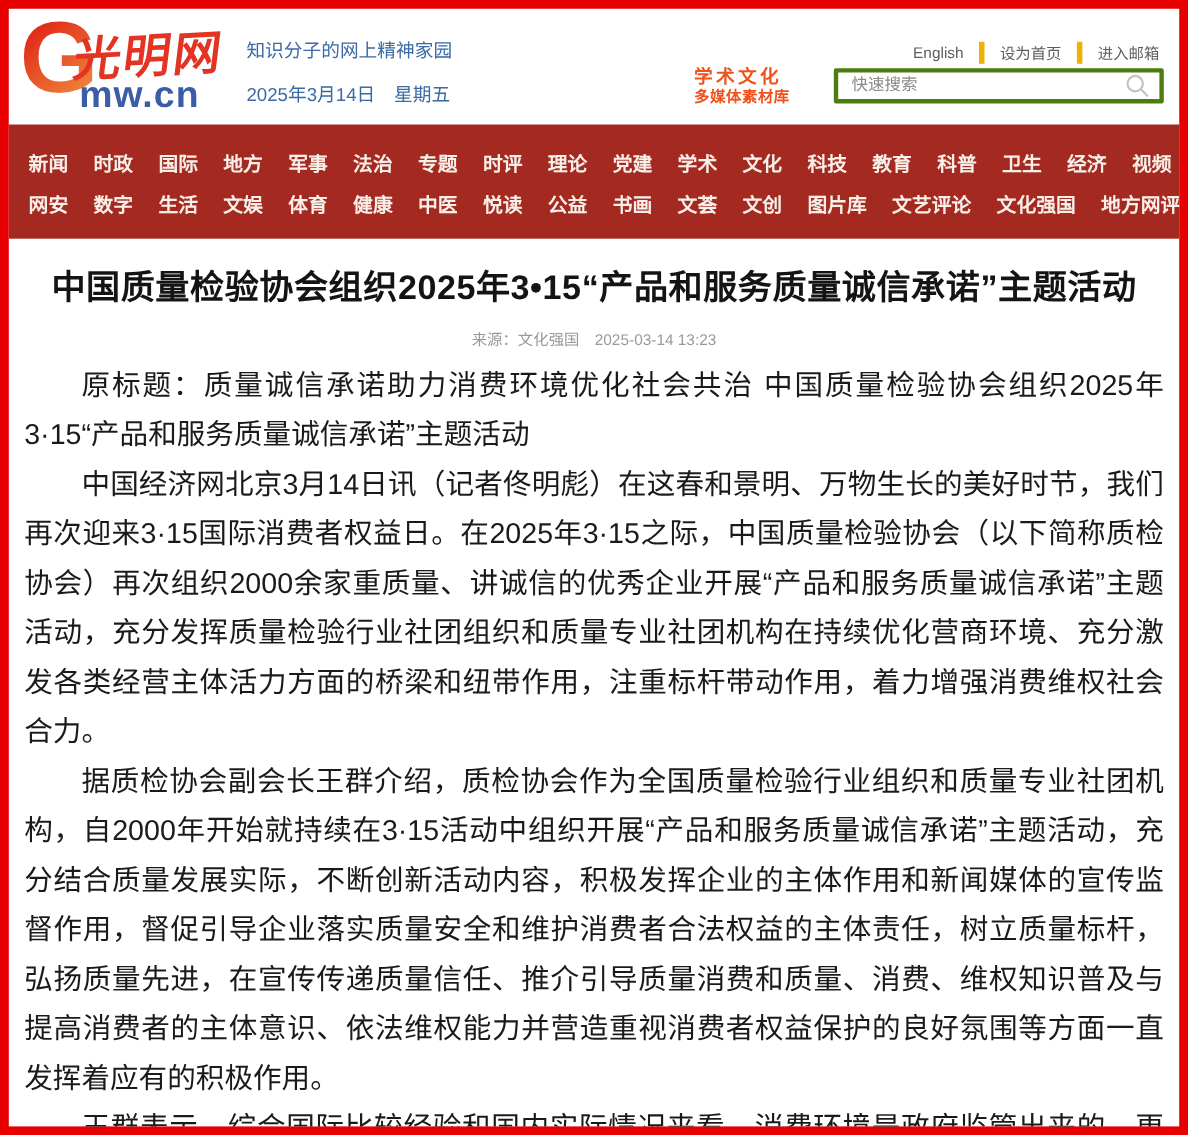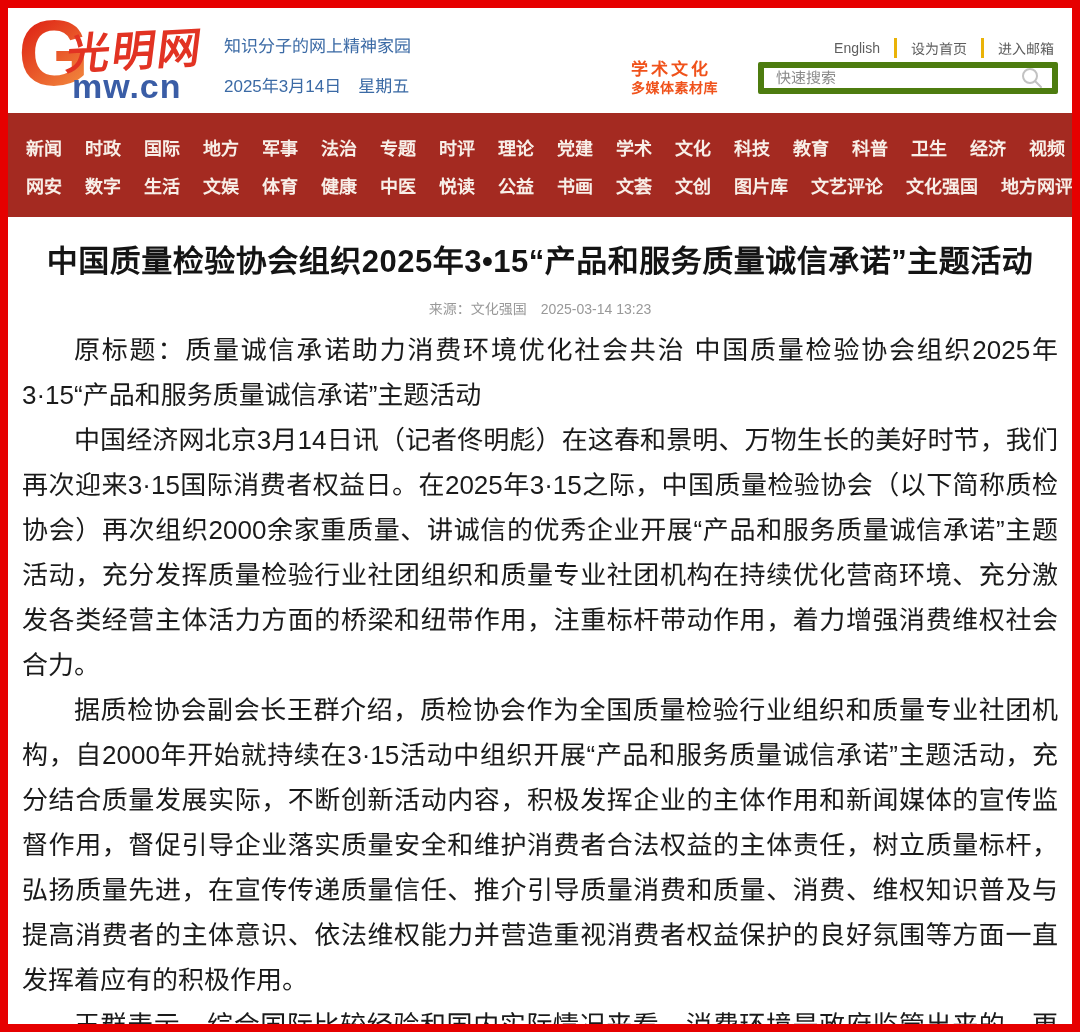--- a/index.html
+++ b/index.html
@@ -79,21 +79,21 @@
     position: absolute;
     right: 18px;
     top: 30px;
     list-style: none;
     display: flex;
     align-items: center;
     font-size: 14px;
     color: #5e5e5e;
   }
   .top-links li { cursor: pointer; padding: 0 14px; }
-  .top-links li + li { border-left: 3px solid #eab308; }
+  .top-links li + li { border-left: 5px solid #eab308; }
   .top-links li:last-child { padding-right: 0; }
 
   .search-row {
     position: absolute;
     right: 14px;
     top: 52px;
     display: flex;
     align-items: center;
     gap: 28px;
   }
@@ -103,21 +103,21 @@
     text-align: left;
     margin-right: 12px;
     line-height: 1.15;
     white-space: nowrap;
   }
   .resource-label .rl1 { font-size: 17px; letter-spacing: 3px; }
   .resource-label .rl2 { font-size: 14px; letter-spacing: 0.5px; }
   .search-box {
     width: 300px;
     height: 32px;
-    border: 6px solid #4d7c0f;
+    border: 4px solid #4d7c0f;
     border-radius: 2px;
     background: #fff;
     display: flex;
     align-items: center;
     padding: 0 8px 0 12px;
   }
   .search-box input {
     flex: 1;
     border: none;
     outline: none;

